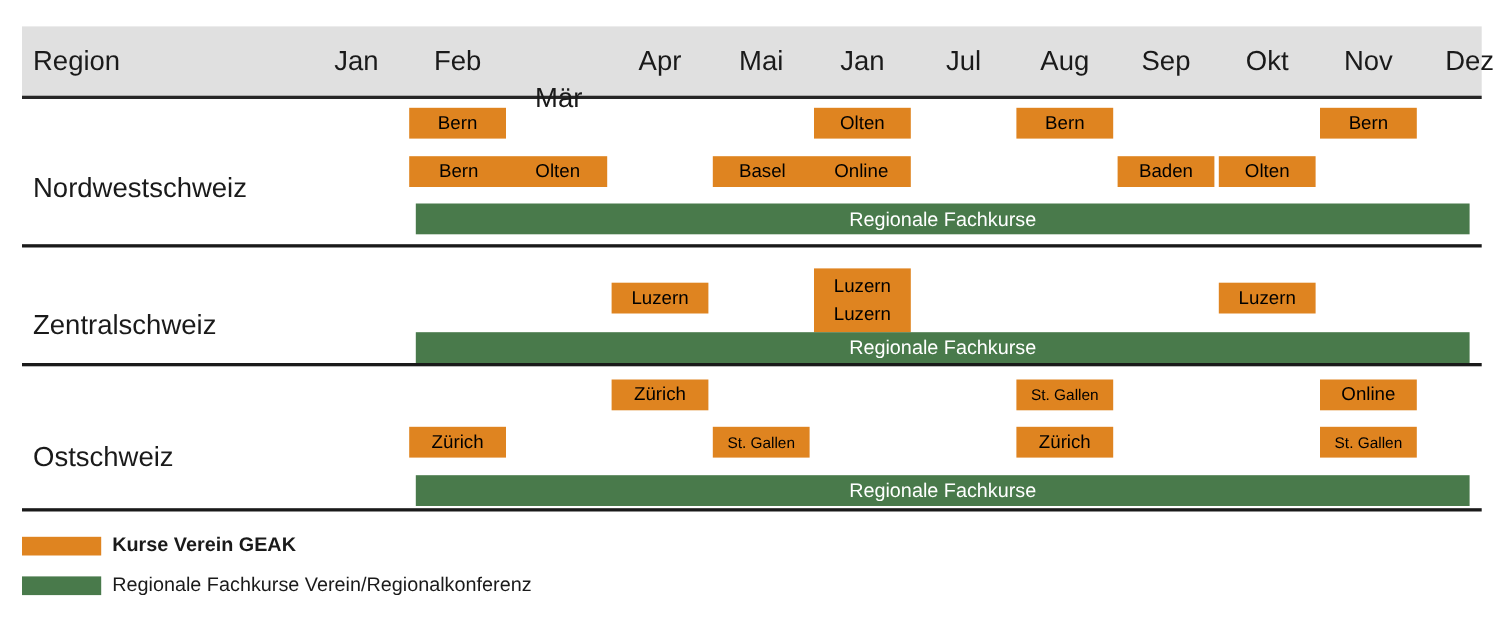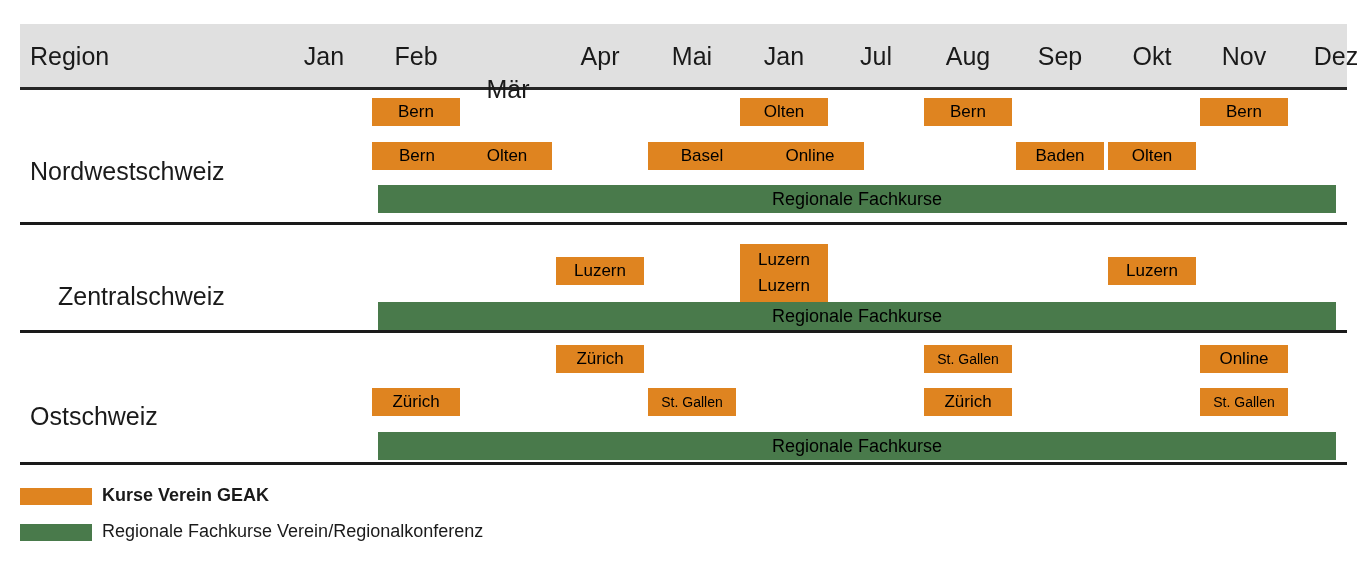--- a/index.html
+++ b/index.html
@@ -42,21 +42,21 @@
   }
 
   
   .bar{
     position:absolute;
     box-sizing:border-box;
     display:flex;align-items:center;justify-content:center;
     overflow:hidden;
   }
   .bar.orange{background:#df8420;color:#000000;}
-  .bar.green{background:#497a4b;color:#000000;align-items:center;}
+  .bar.green{background:#497a4b;color:#ffffff;align-items:center;}
   .bar-label{
     font-size:17px;line-height:20px;white-space:nowrap;
     display:block;text-align:center;
   }
   .bar-label.small{font-size:14px;}
   .bar-label.green-label{font-size:18px;}
   .bar.split{flex-direction:row;}
   .bar.split .bar-label{flex:1 1 0;}
   .bar.stack{flex-direction:column;justify-content:center;}
   .bar.stack .bar-label{line-height:26px;}
@@ -97,35 +97,35 @@
     <div class="bar orange" style="left: 924px; width: 88px; top: 98px; height: 28px; background: rgb(223, 132, 32);">
       <span class="bar-label">Bern</span>
     </div>
     <div class="bar orange" style="left: 1200px; width: 88px; top: 98px; height: 28px; background: rgb(223, 132, 32);">
       <span class="bar-label">Bern</span>
     </div>
     <div class="bar orange split" style="left: 372px; width: 180px; top: 142px; height: 28px; background: rgb(223, 132, 32);">
       <span class="bar-label">Bern</span>
       <span class="bar-label">Olten</span>
     </div>
-    <div class="bar orange split" style="left: 648px; width: 216px; top: 142px; height: 28px; background: rgb(223, 132, 32);">
+    <div class="bar orange split" style="left: 648px; width: 180px; top: 142px; height: 28px; background: rgb(223, 132, 32);">
       <span class="bar-label">Basel</span>
       <span class="bar-label">Online</span>
     </div>
     <div class="bar orange" style="left: 1016px; width: 88px; top: 142px; height: 28px; background: rgb(223, 132, 32);">
       <span class="bar-label">Baden</span>
     </div>
     <div class="bar orange" style="left: 1108px; width: 88px; top: 142px; height: 28px; background: rgb(223, 132, 32);">
       <span class="bar-label">Olten</span>
     </div>
     <div class="bar green" style="left: 378px; width: 958px; top: 185px; height: 28px; background: rgb(73, 122, 75);">
       <span class="bar-label green-label">Regionale Fachkurse</span>
     </div>
     <div class="row-rule" style="top: 222px;"></div>
-    <div class="region-name" style="top: 281px; margin-left: 28px;">Zentralschweiz</div>
+    <div class="region-name" style="top: 281px;">Zentralschweiz</div>
     <div class="bar orange" style="left: 556px; width: 88px; top: 257px; height: 28px; background: rgb(223, 132, 32);">
       <span class="bar-label">Luzern</span>
     </div>
     <div class="bar orange stack" style="left: 740px; width: 88px; top: 244px; height: 58px; background: rgb(223, 132, 32);">
       <span class="bar-label">Luzern</span>
       <span class="bar-label">Luzern</span>
     </div>
     <div class="bar orange" style="left: 1108px; width: 88px; top: 257px; height: 28px; background: rgb(223, 132, 32);">
       <span class="bar-label">Luzern</span>
     </div>

